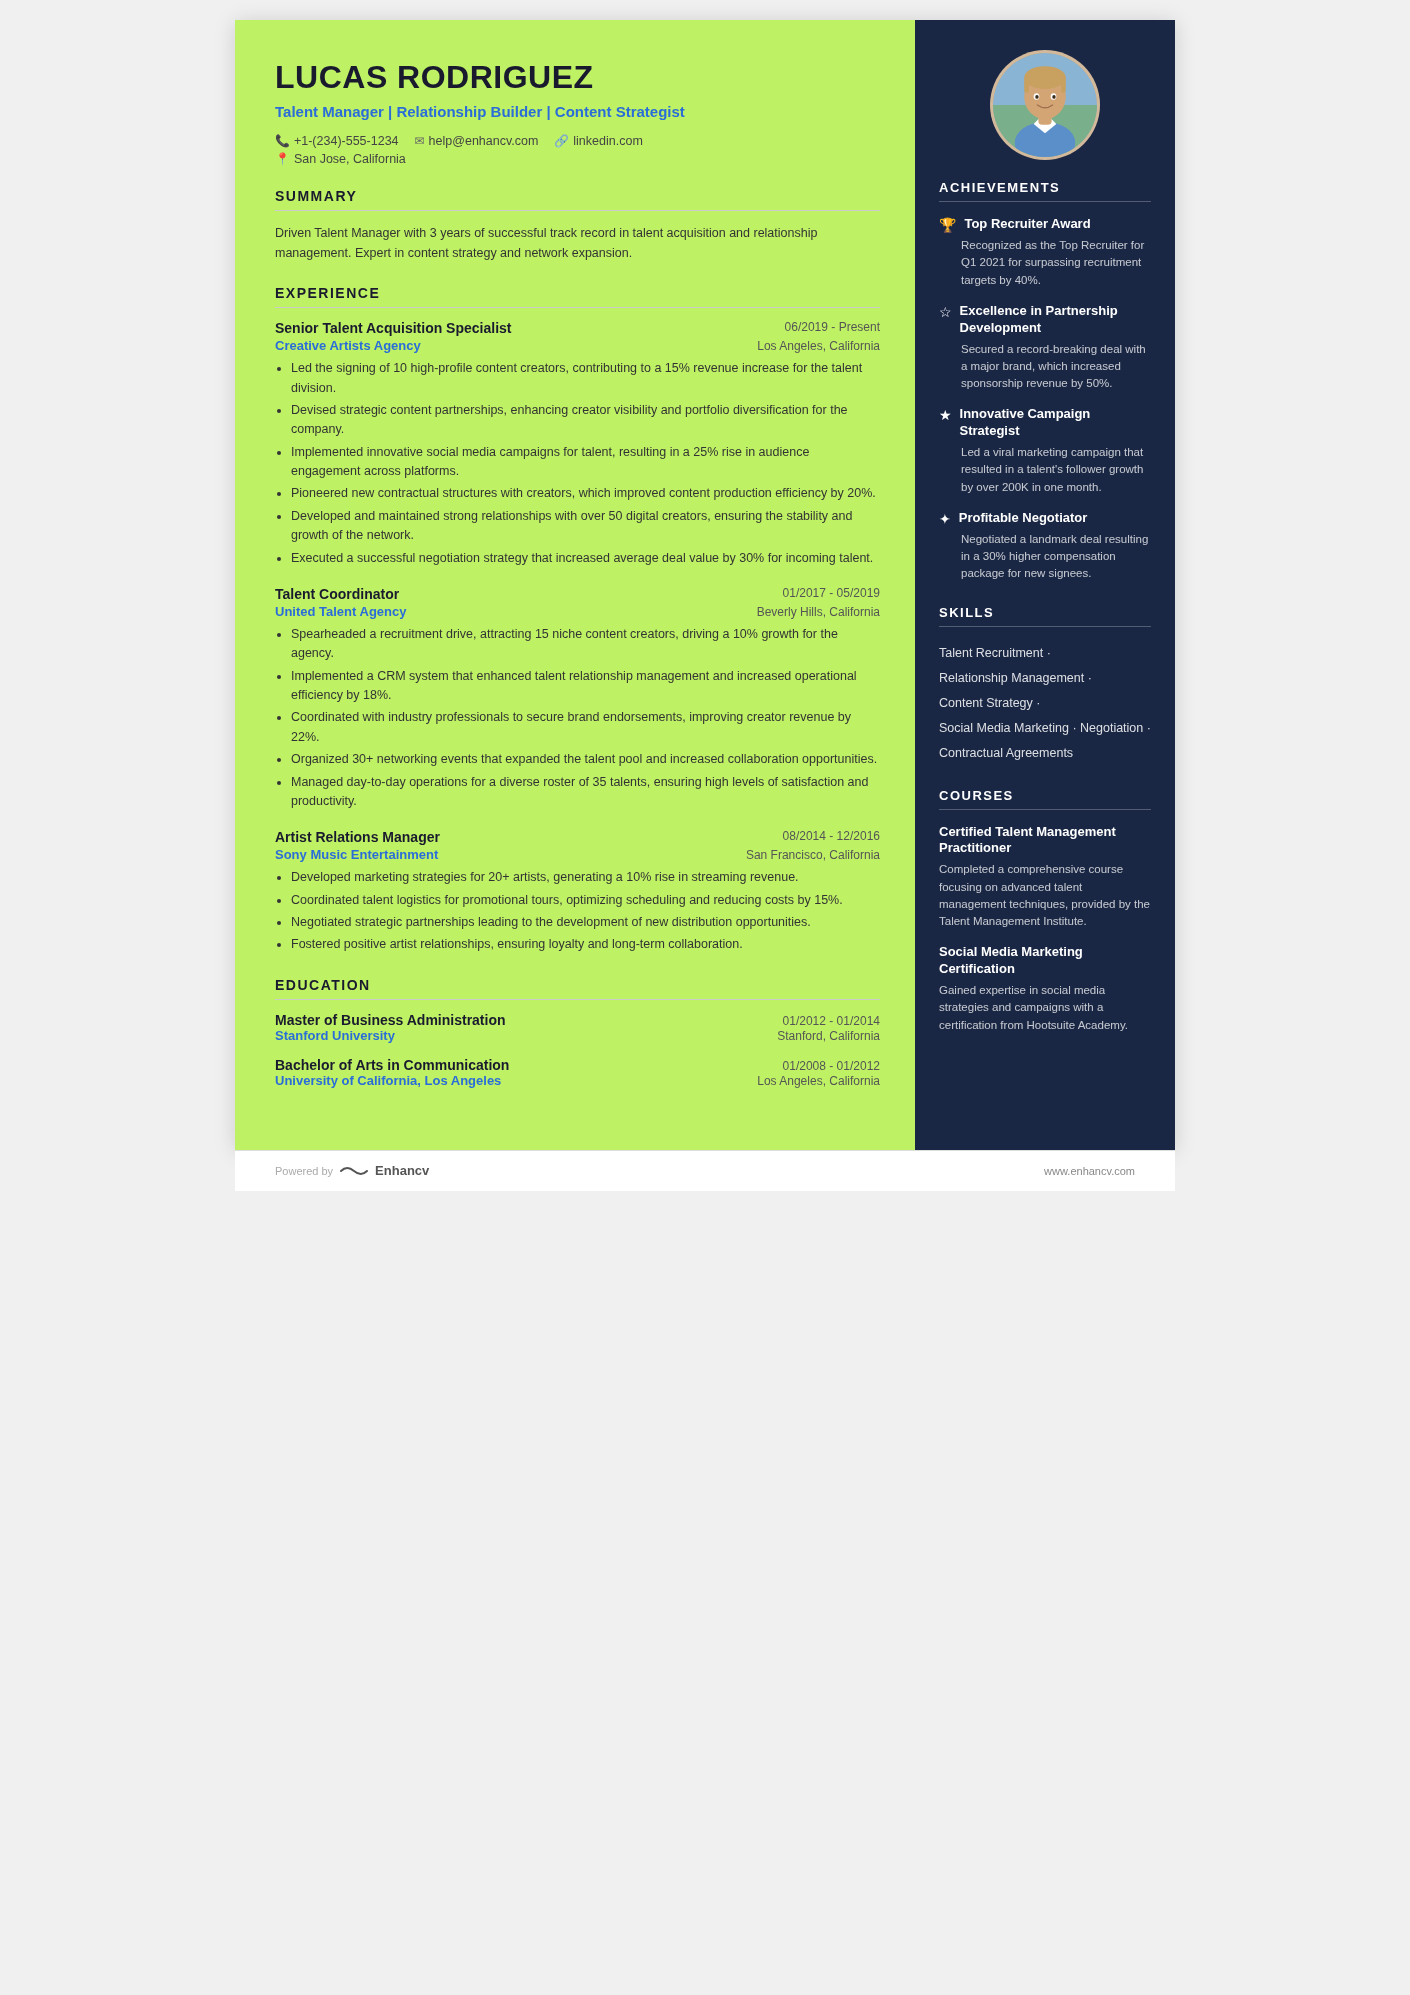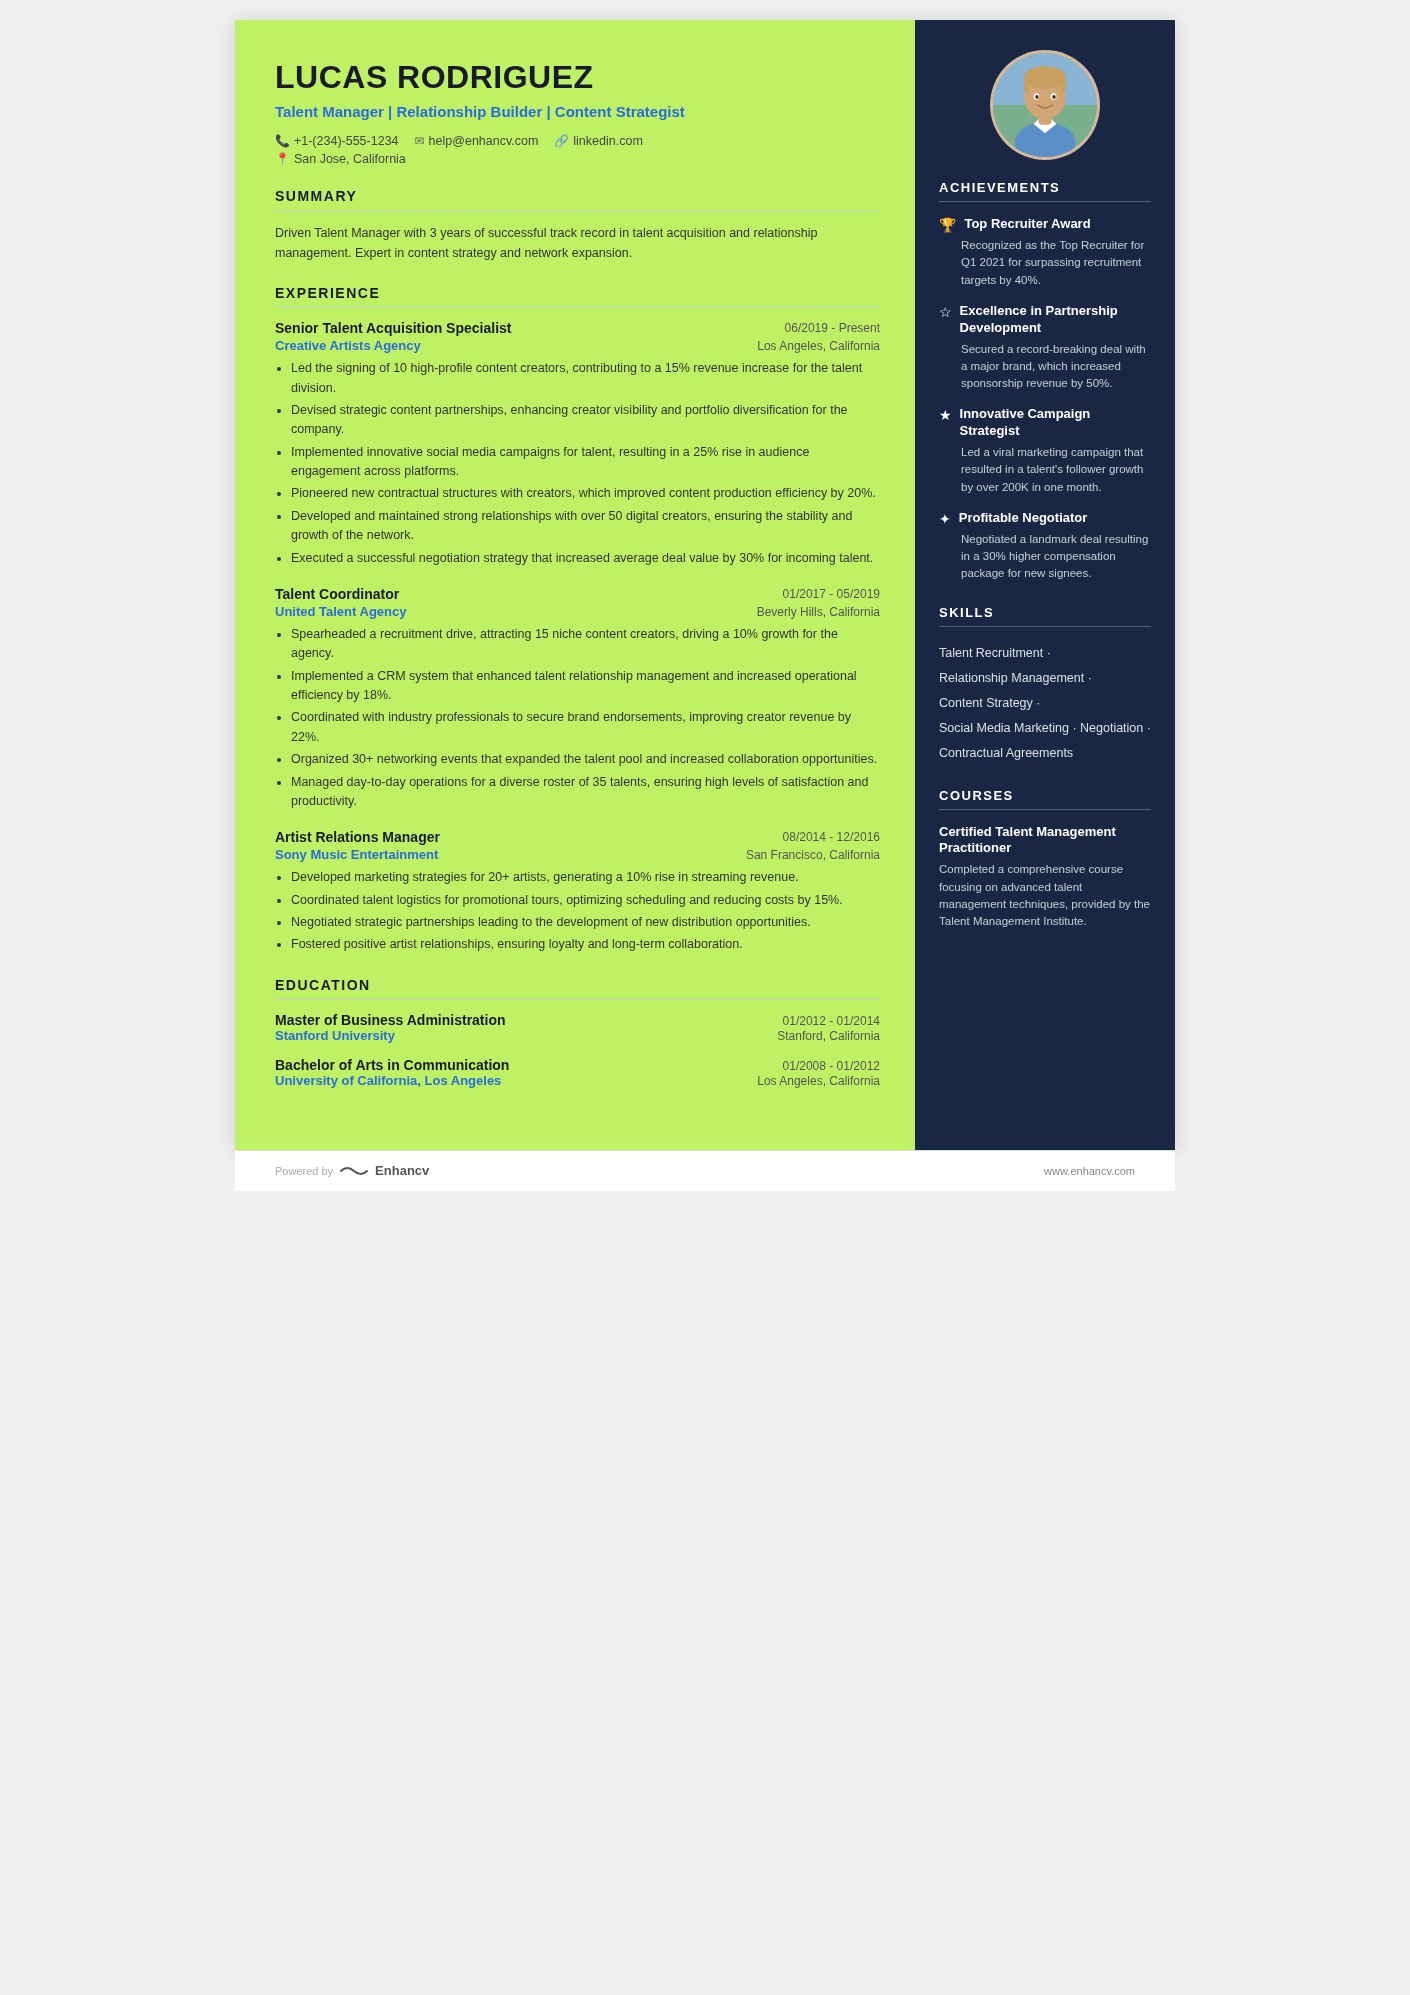--- a/index.html
+++ b/index.html
@@ -84,21 +84,21 @@
       font-size: 12.5px;
       color: #333;
       line-height: 1.6;
     }
     .exp-entry {
       margin-bottom: 18px;
     }
     .exp-header {
       display: flex;
       justify-content: space-between;
-      align-items: center;
+      align-items: flex-start;
     }
     .exp-title {
       font-size: 14px;
       font-weight: 700;
       color: #1a1a2e;
     }
     .exp-dates {
       font-size: 12px;
       color: #555;
       white-space: nowrap;
@@ -501,20 +501,24 @@
 
       <div class="right-section">
         <div class="right-section-title">COURSES</div>
         <div class="right-divider"></div>
 
         <div class="course-item">
           <div class="course-title">Certified Talent Management Practitioner</div>
           <div class="course-desc">Completed a comprehensive course focusing on advanced talent management techniques, provided by the Talent Management Institute.</div>
         </div>
 
+        <div class="course-item">
+          <div class="course-title">Social Media Marketing Certification</div>
+          <div class="course-desc">Gained expertise in social media strategies and campaigns with a certification from Hootsuite Academy.</div>
+        </div>
       </div>
     </div>
   </div>
 
   <div class="footer">
     <div class="footer-logo">
       <span class="footer-powered">Powered by</span>
       <svg width="30" height="16" viewBox="0 0 30 16">
         <path d="M2 8 Q8 2 15 8 Q22 14 28 8" stroke="#555" stroke-width="2" fill="none" stroke-linecap="round"></path>
       </svg>

